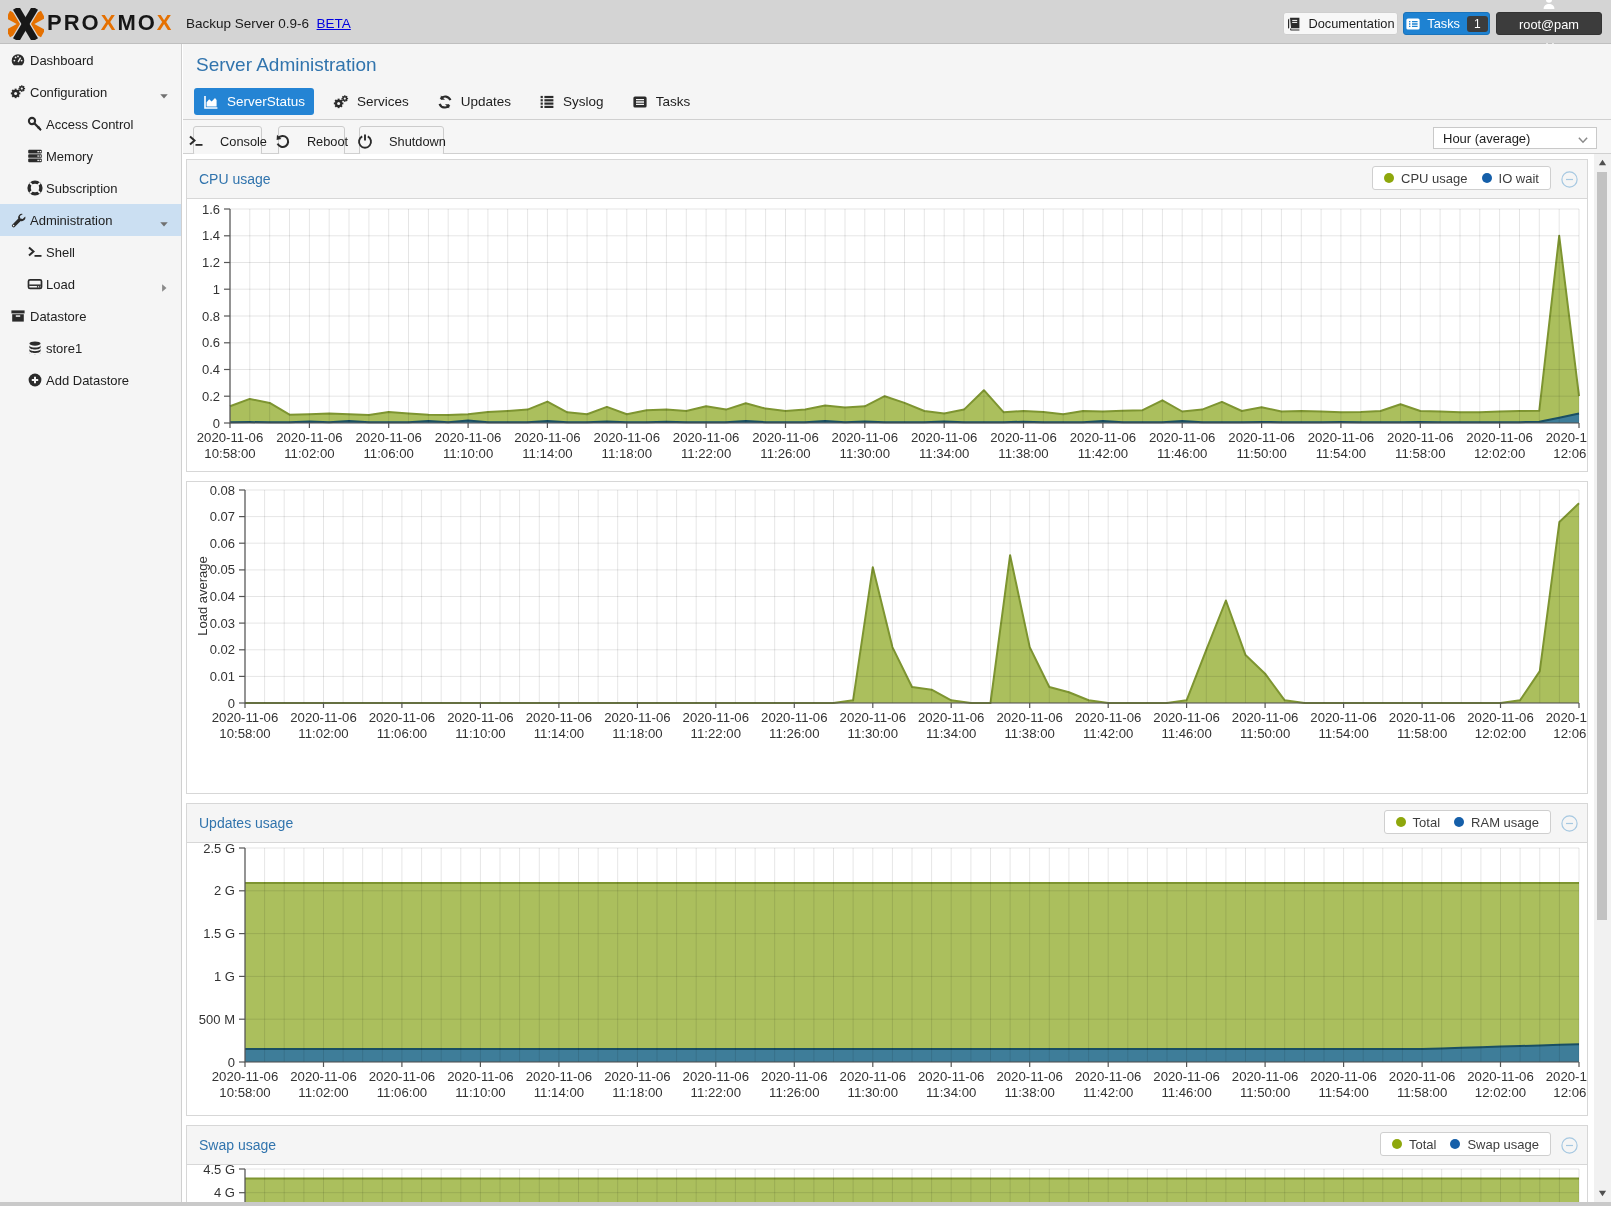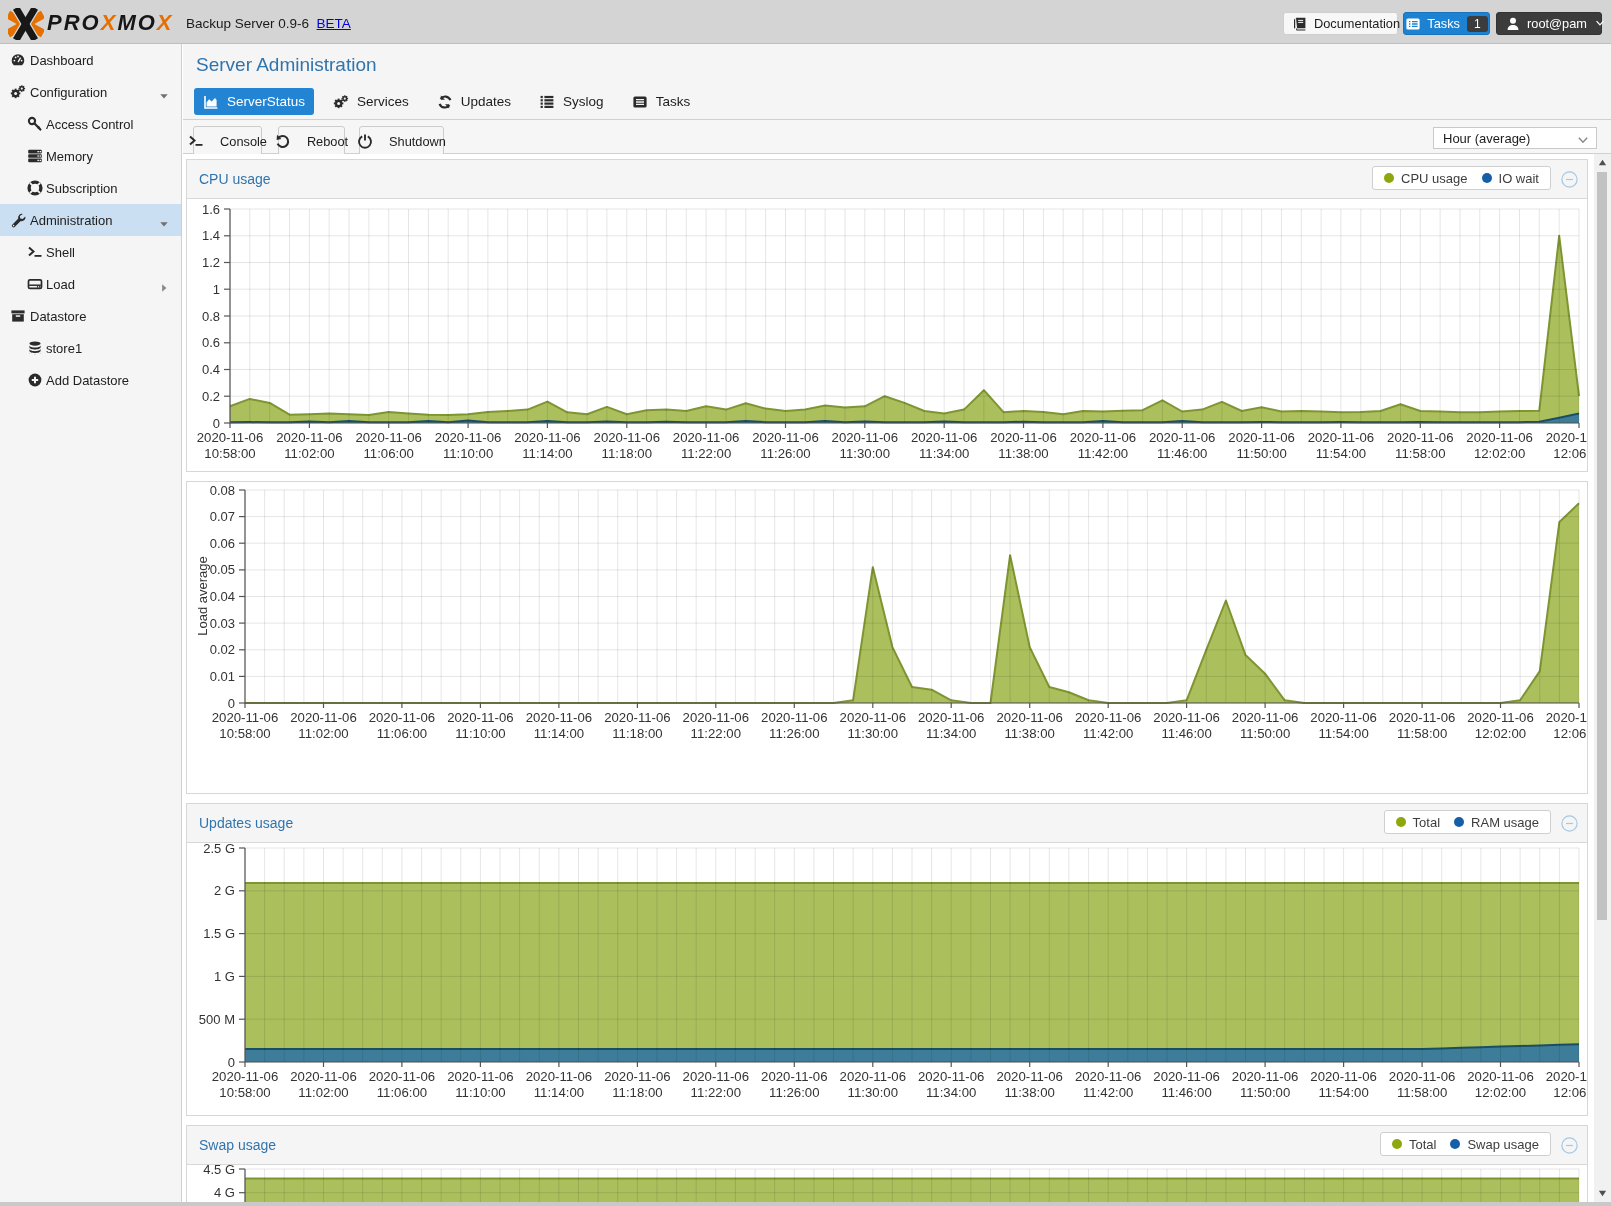--- a/index.html
+++ b/index.html
@@ -1,27 +1,27 @@
 <!DOCTYPE html>
 <html><head><meta charset="utf-8"><title>host - Proxmox Backup Server</title>
 <style>
 * { margin:0; padding:0; box-sizing:border-box; }
 html,body { width:1611px; height:1206px; overflow:hidden; font-family:"Liberation Sans",sans-serif; background:#fff; }
 #topbar { position:absolute; left:0; top:0; width:1611px; height:44px; background:#d4d4d4; border-bottom:1px solid #bfbfbf; }
 #logo { position:absolute; left:8px; top:8px; }
-#logotx { position:absolute; left:47px; top:10px; font-weight:bold; font-size:22px; letter-spacing:2px; color:#161616; transform:scale(1.0,0.98); transform-origin:left top;font-style:italic; }
+#logotx { position:absolute; left:47px; top:10px; font-weight:bold; font-size:22px; letter-spacing:2px; color:#161616; transform:scale(1.0,0.98); transform-origin:left top; }
 #logotx .ox { color:#e57000; }
 #vertx { position:absolute; left:186px; top:16px; font-size:13.5px; color:#1a1a1a; }
 #vertx a { color:#0000e0;text-decoration:underline; }
 .tbtn { position:absolute; top:12px; height:23px; border-radius:3px; font-size:12.8px; display:flex; align-items:center; gap:6px; padding:0 8px; }
 .tbtn svg, .tab svg, .wbtn svg { flex:none; }
-#b-doc { left:1283px; width:115px; justify-content:space-between; background:#f7f7f7; border:1px solid #cfcfcf; color:#1c1c1c; }
+#b-doc { left:1283px; width:115px; justify-content:center; background:#f7f7f7; border:1px solid #cfcfcf; color:#1c1c1c; }
 #b-tasks { left:1403px; width:87px; justify-content:center; background:#1e82d2; border:1px solid #1a73ba; color:#fff; }
 #b-tasks .badge { background:#3c3c3c; border-radius:3px; font-size:12px; padding:1px 7px; margin-left:1px; }
-#b-user { left:1496px; width:106px; justify-content:flex-start; background:#3c3c3c; border:1px solid #333; color:#fff; }
+#b-user { left:1496px; width:106px; justify-content:center; background:#3c3c3c; border:1px solid #333; color:#fff;flex-direction:column; }
 #sidebar { position:absolute; left:0; top:44px; width:182px; height:1158px; background:#f5f5f5; border-right:1px solid #d0d0d0; }
 .snav { position:relative; height:32px; }
 .snav.sel { background:#cbdff2; }
 .sic { position:absolute; top:50%; transform:translateY(-50%); width:17px; height:16px; }
 .sic svg { display:block; }
 .stx { position:absolute; top:50%; transform:translateY(-50%); font-size:13px; color:#212121; white-space:nowrap; }
 .scar { position:absolute; right:12px; top:50%; transform:translateY(-50%); height:10px; }
 #main { position:absolute; left:183px; top:44px; width:1428px; height:1158px; background:#f5f5f5; }
 #crumb { position:absolute; left:13px; top:10px; font-size:19px; color:#3174ad; }
 #tabs { position:absolute; left:11px; top:41px; height:33px; display:flex; align-items:center; }

